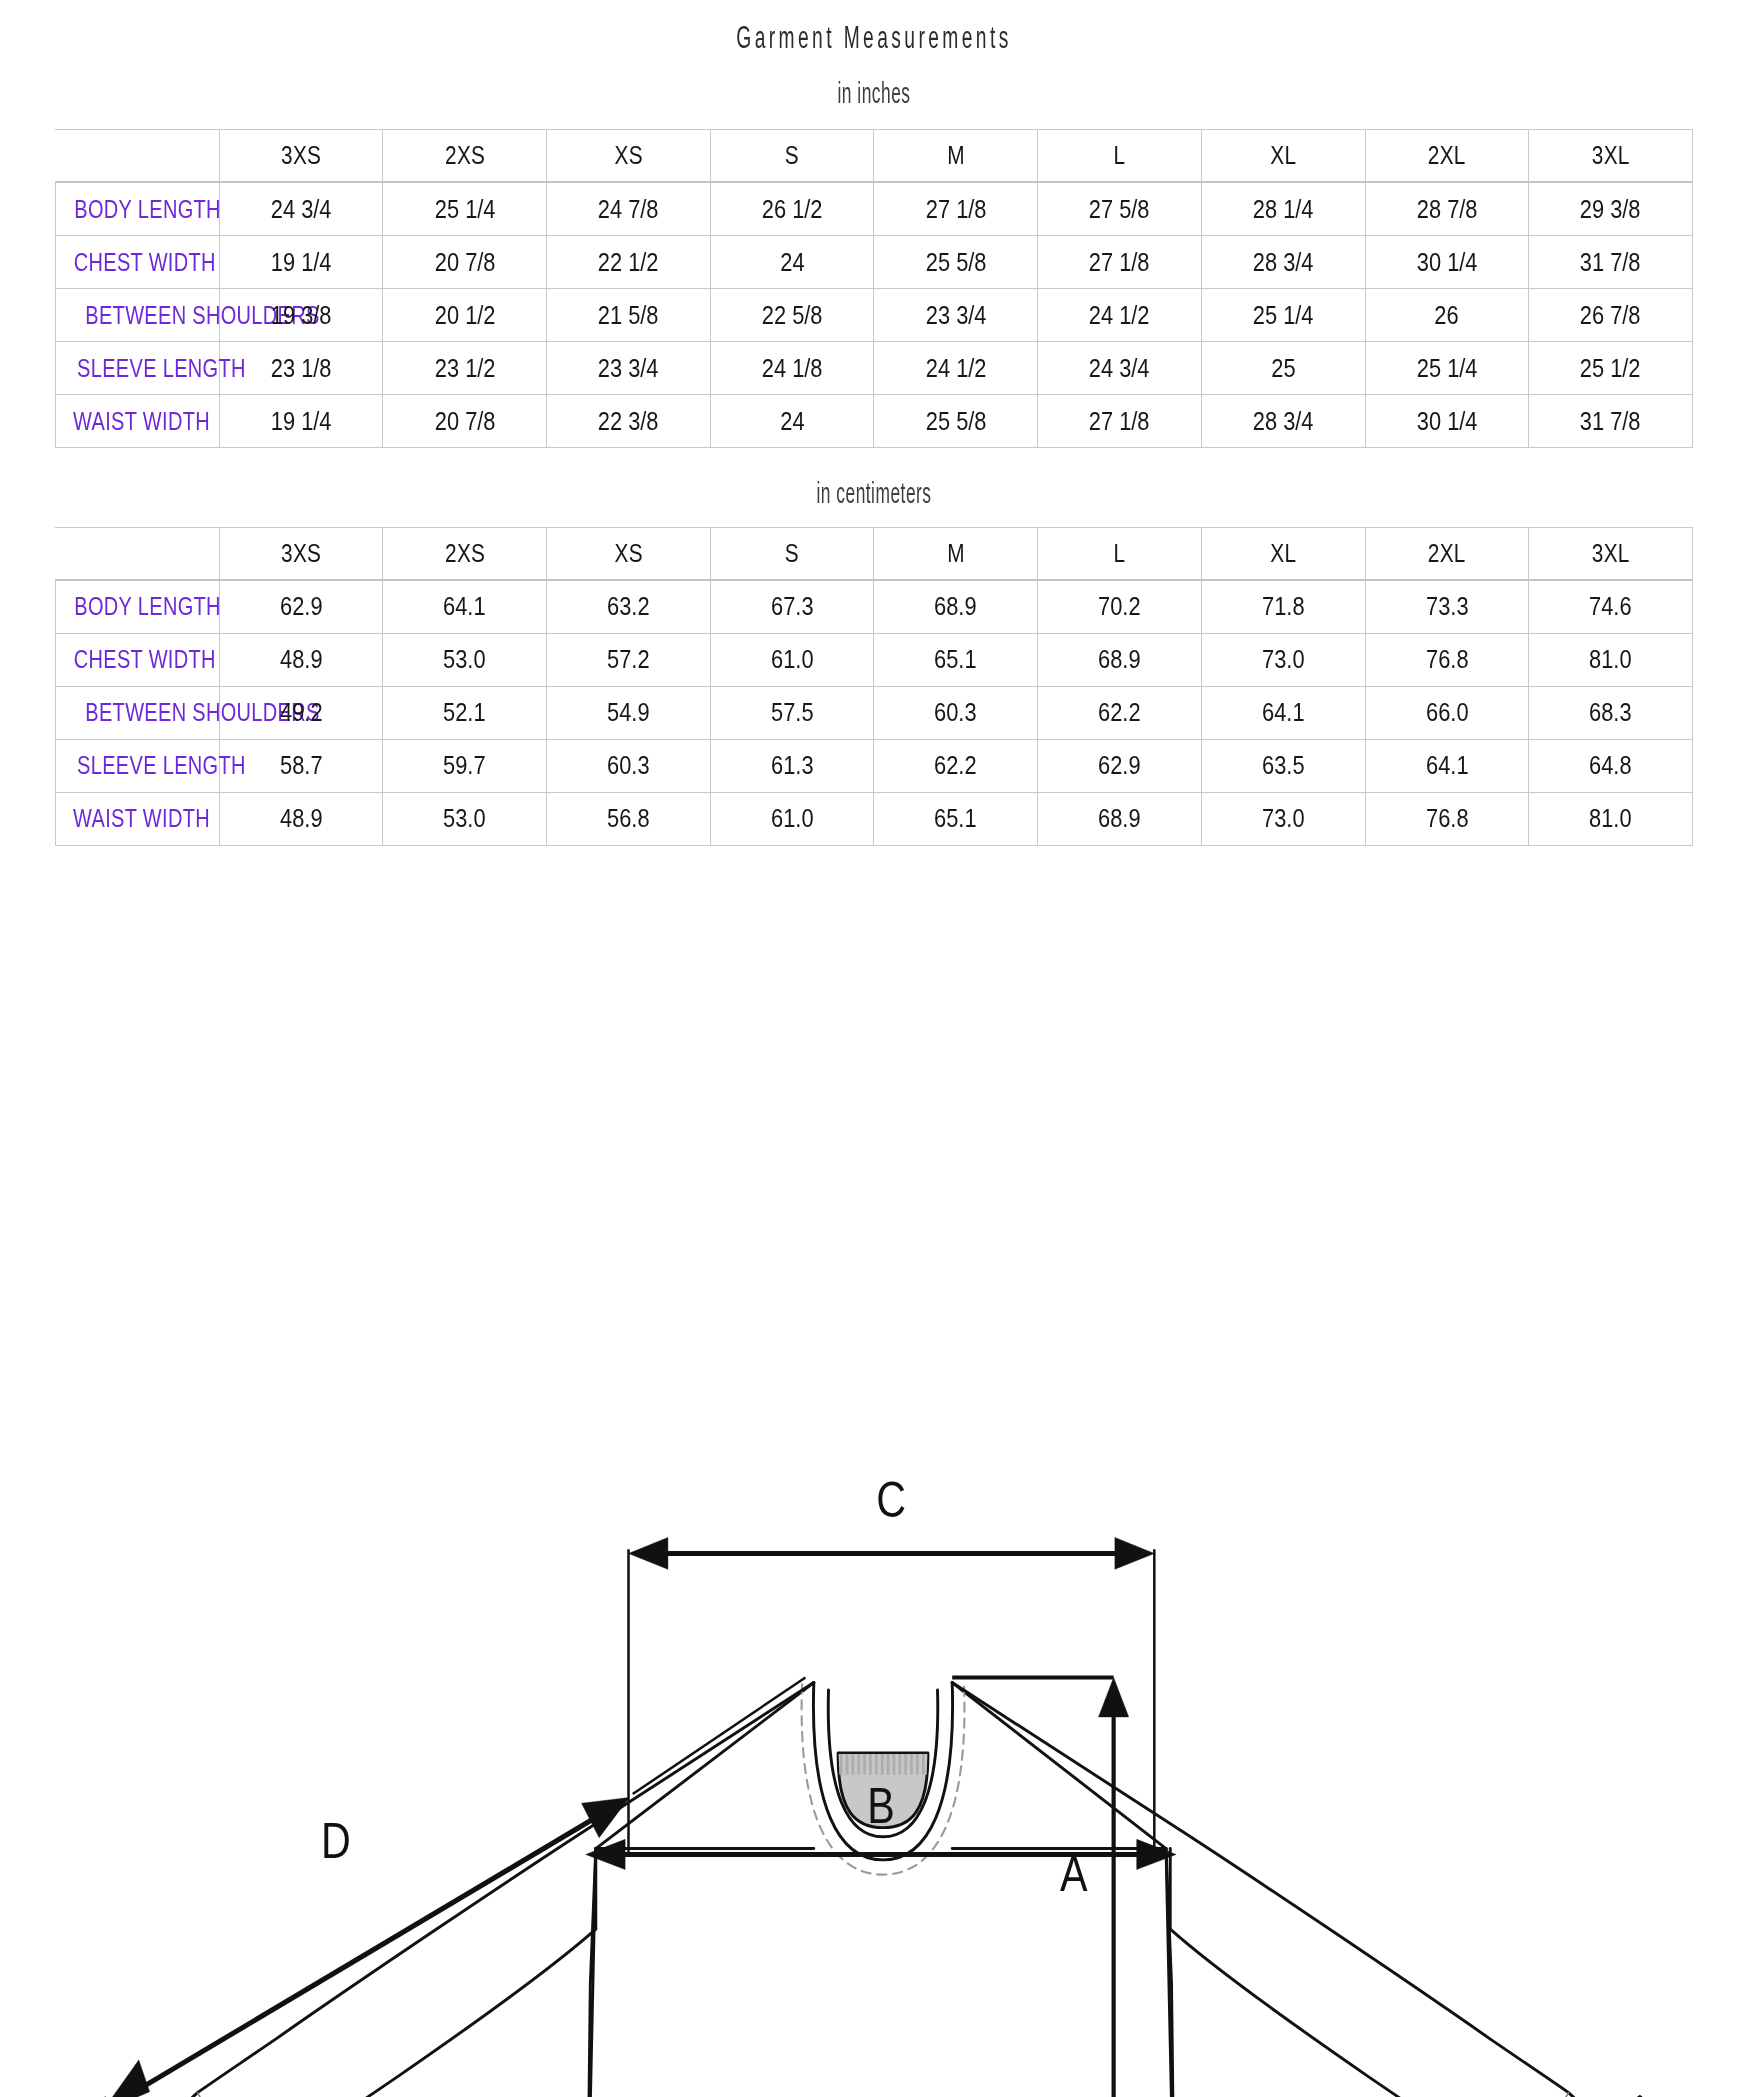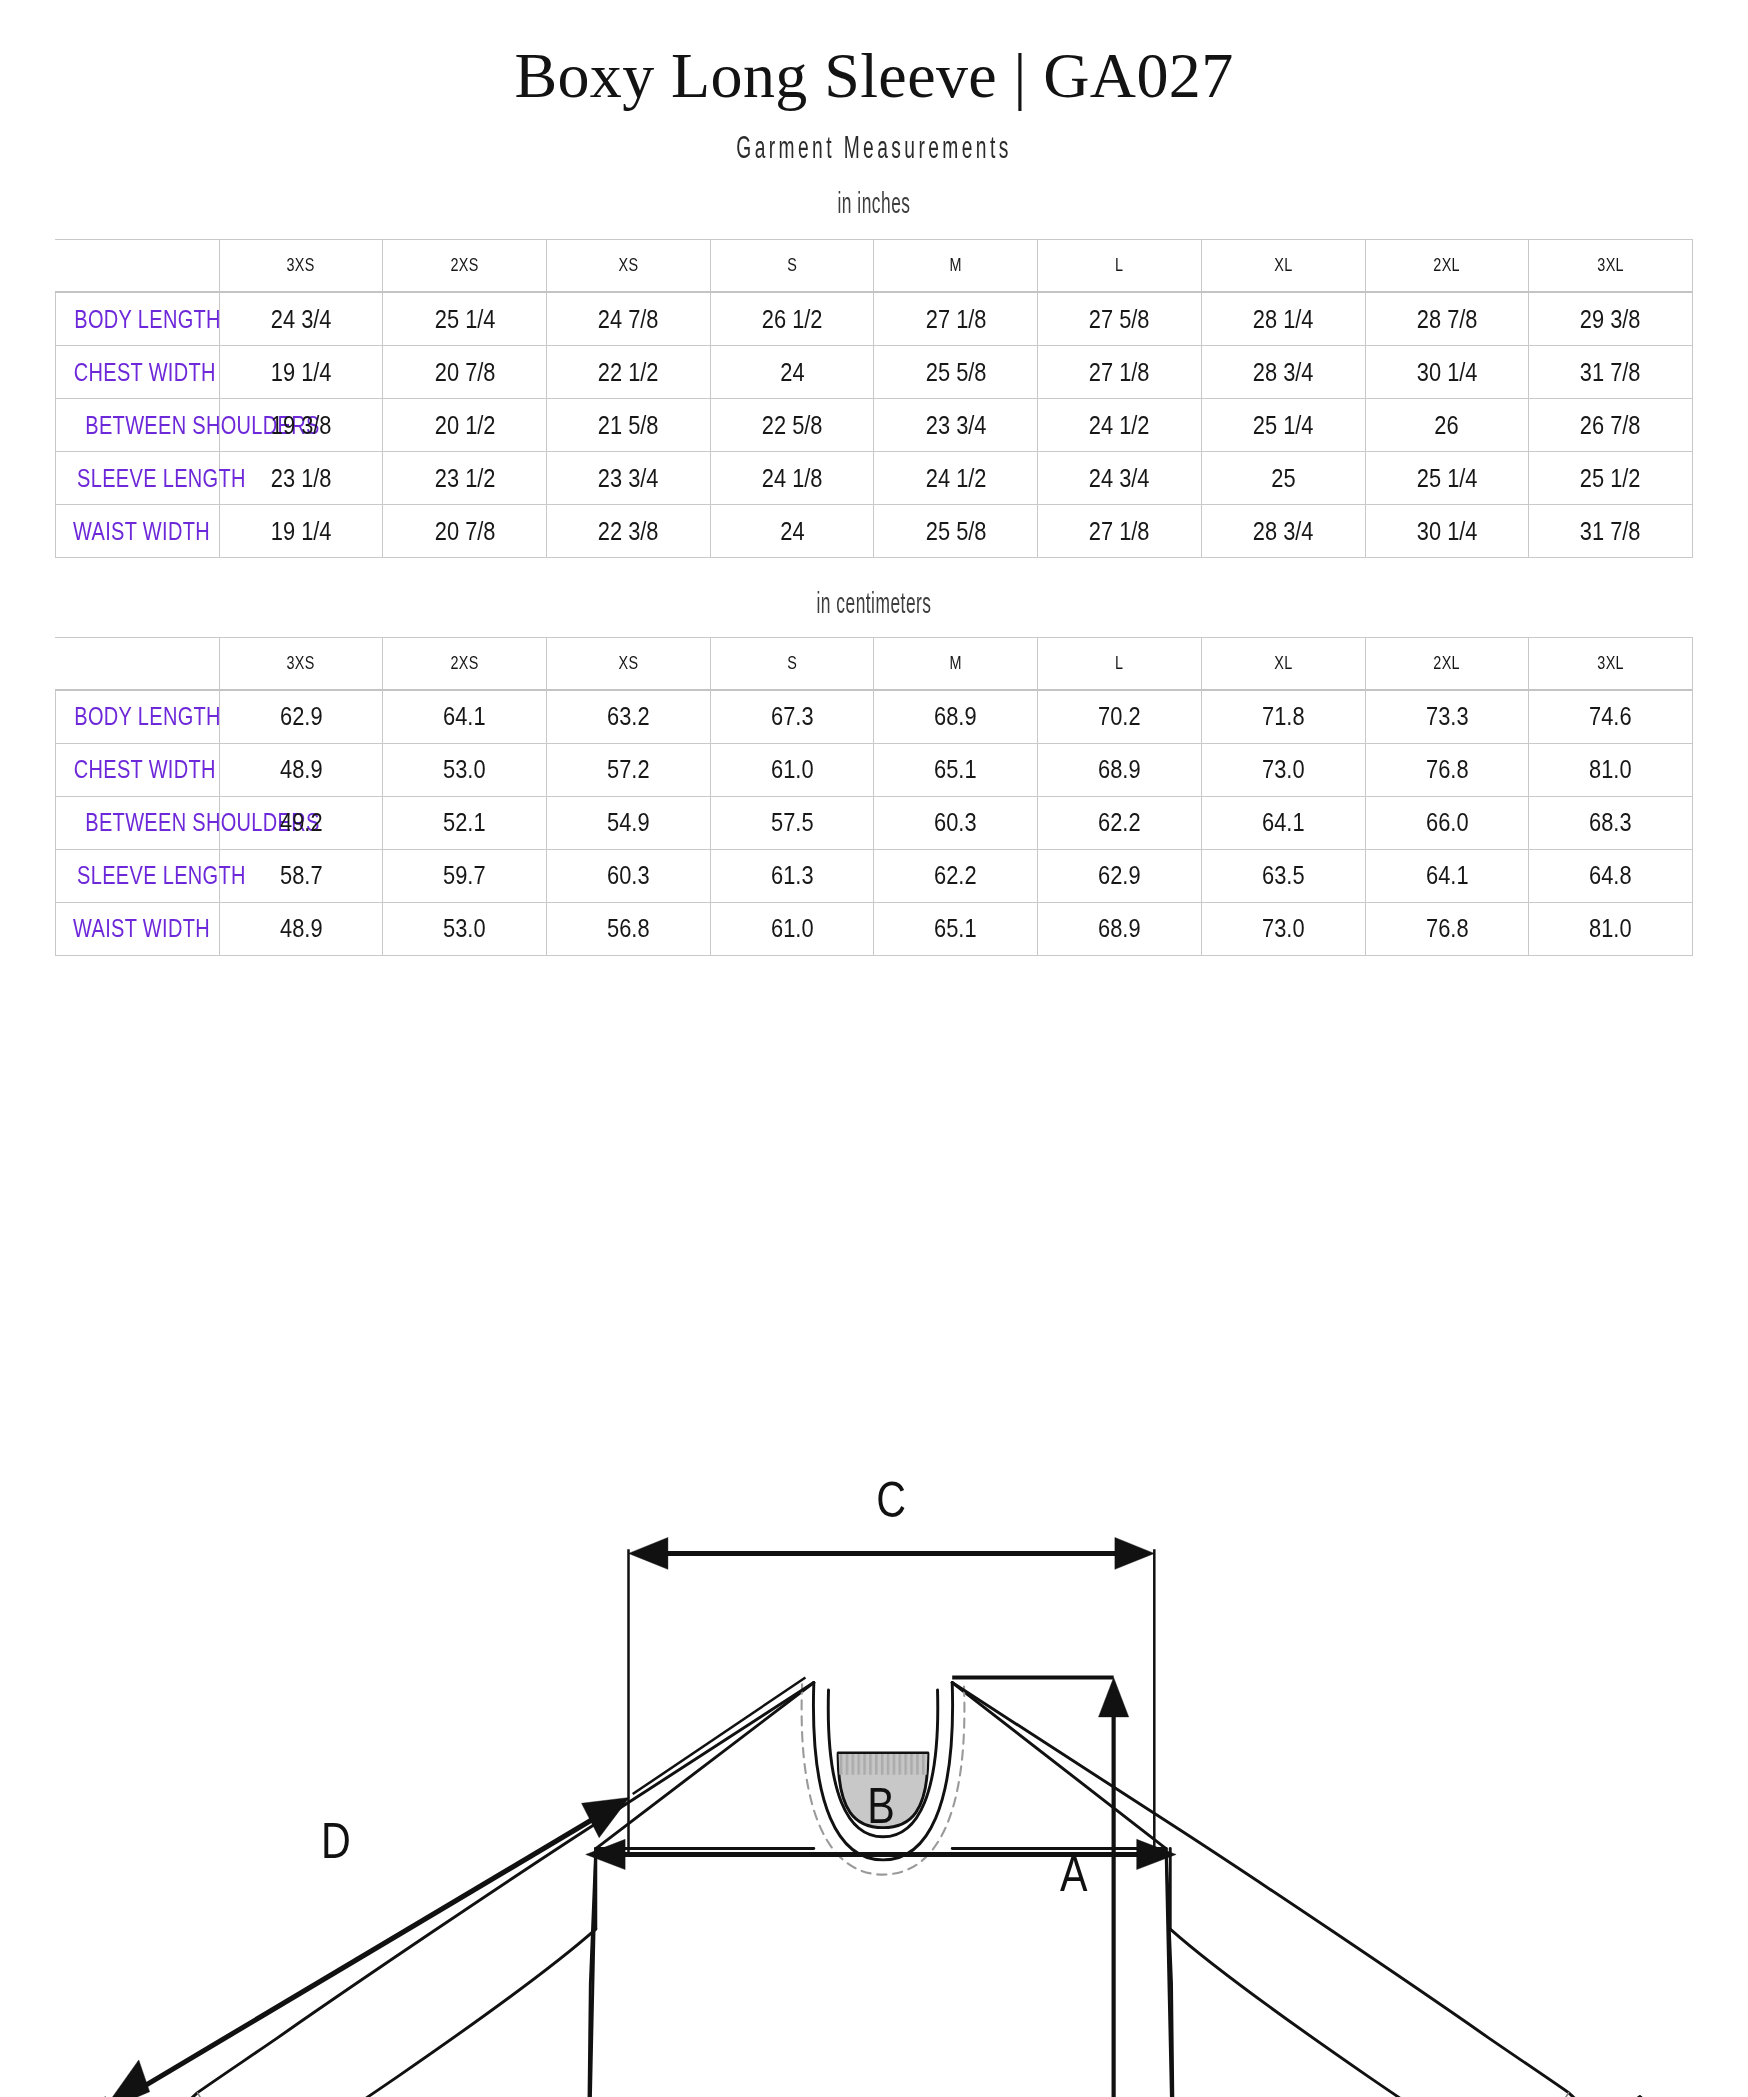--- a/index.html
+++ b/index.html
@@ -73,21 +73,21 @@
   table.size-table td {
     border: 1.3px solid #c9c9c9;
     text-align: center;
     vertical-align: middle;
     font-weight: 400;
     color: #171717;
     padding: 0;
   }
   table.size-table thead th {
     height: 51px;
-    font-size: 18px;
+    font-size: 26px;
     border-bottom: 2.9px solid #c4c4c4;
     letter-spacing: 0.4px;
   }
   table.size-table thead th.corner {
     border-left-color: transparent;
     border-top-color: #c9c9c9;
   }
   table.size-table tbody td {
     height: 52px;
     font-size: 26px;
@@ -114,21 +114,20 @@
     width: 1748px;
     height: 956px;
   }
   .tech-wrap svg { display: block; width: 100%; height: 100%; }
 </style>
 </head>
 <body>
 
 <div class="page">
 
-  <h1 class="doc-title">Boxy Long Sleeve | GA027</h1>
   <div class="doc-subtitle"><span>Garment Measurements</span></div>
   <div class="unit-label inches"><span>in inches</span></div>
 
   <div class="table-wrap t-inches">
     <table class="size-table">
       <thead>
         <tr>
           <th class="corner"></th>
           <th><span class="cond">3XS</span></th>
           <th><span class="cond">2XS</span></th>

